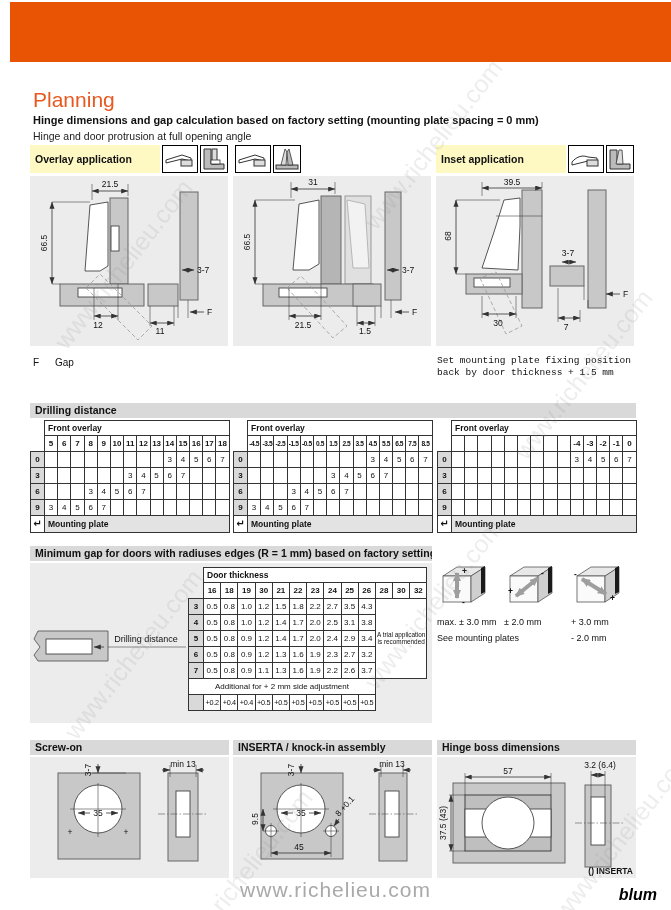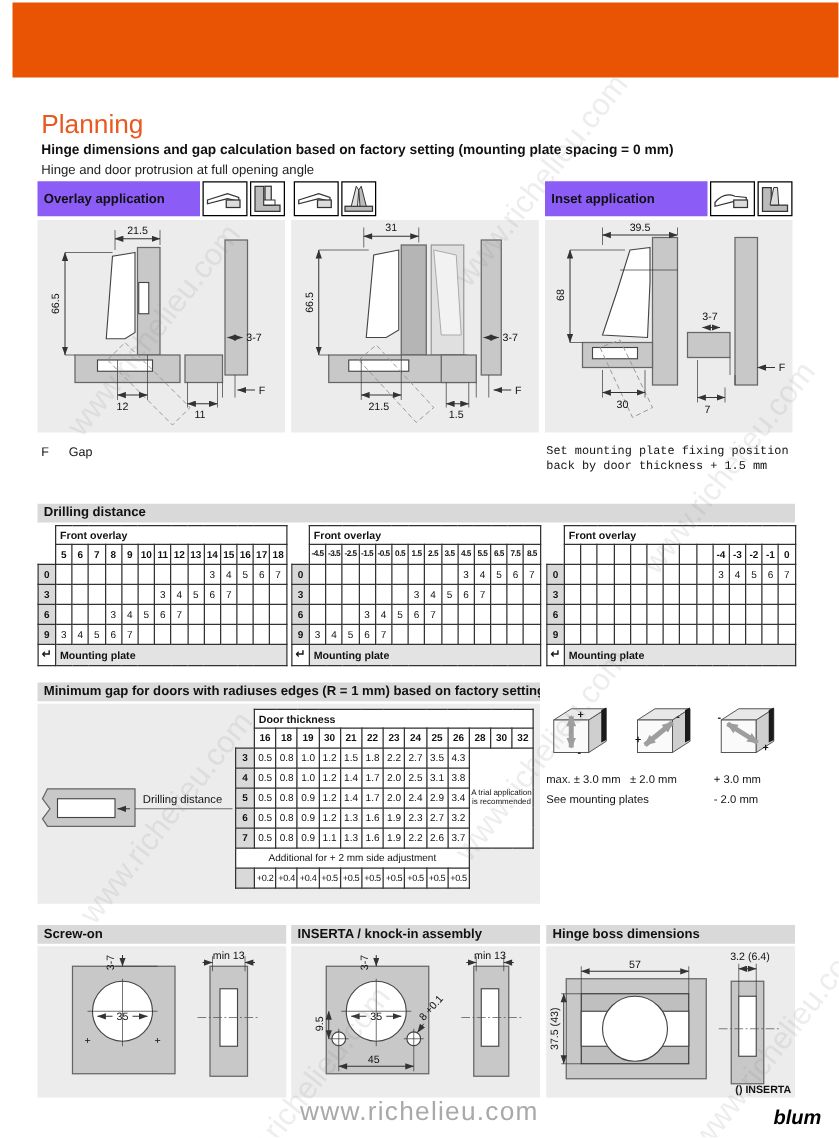--- a/index.html
+++ b/index.html
@@ -8,21 +8,21 @@
   .abs{position:absolute;}
   .orange-bar{left:10px;top:2px;width:661px;height:60px;background:#E85404;}
   .page-title{left:33px;top:88px;font-size:21px;color:#E8581F;}
   .subtitle{left:33px;top:114px;font-size:11px;font-weight:bold;}
   .line2{left:33px;top:130px;font-size:10.5px;color:#222;}
   .secbar{background:#D9D9D9;font-weight:bold;font-size:10.5px;line-height:15px;
           padding:0 5px;height:15px;box-sizing:border-box;white-space:nowrap;overflow:hidden;}
   .apps{left:30px;top:145px;width:606px;display:flex;gap:5px;}
   .app{width:198px;}
   .app-head{display:flex;height:28px;}
-  .app-label{flex:1;background:#8b5cf6;font-weight:bold;font-size:10.5px;
+  .app-label{flex:1;background:#fef9c3;font-weight:bold;font-size:10.5px;
              display:flex;align-items:center;padding-left:5px;}
   .icon-box{width:36px;height:28px;background:#fff;border:1px solid #000;box-sizing:border-box;margin-left:2px;}
   .icon-box2{width:28px;}
   .diagram{margin-top:3px;height:170px;background:#ECECEC;}
   .panel-bg{background:#ECECEC;}
   .note-f{left:33px;top:357px;font-size:10px;}
   .note-gap{left:55px;top:357px;font-size:10px;}
   .note-inset{left:437px;top:355px;width:200px;font-size:9.5px;line-height:12px;font-family:Liberation Mono, monospace;}
   svg text{font-size:8.5px;fill:#111;font-family:"Liberation Sans","DejaVu Sans",sans-serif;}
   svg text.big{font-size:9px;}

